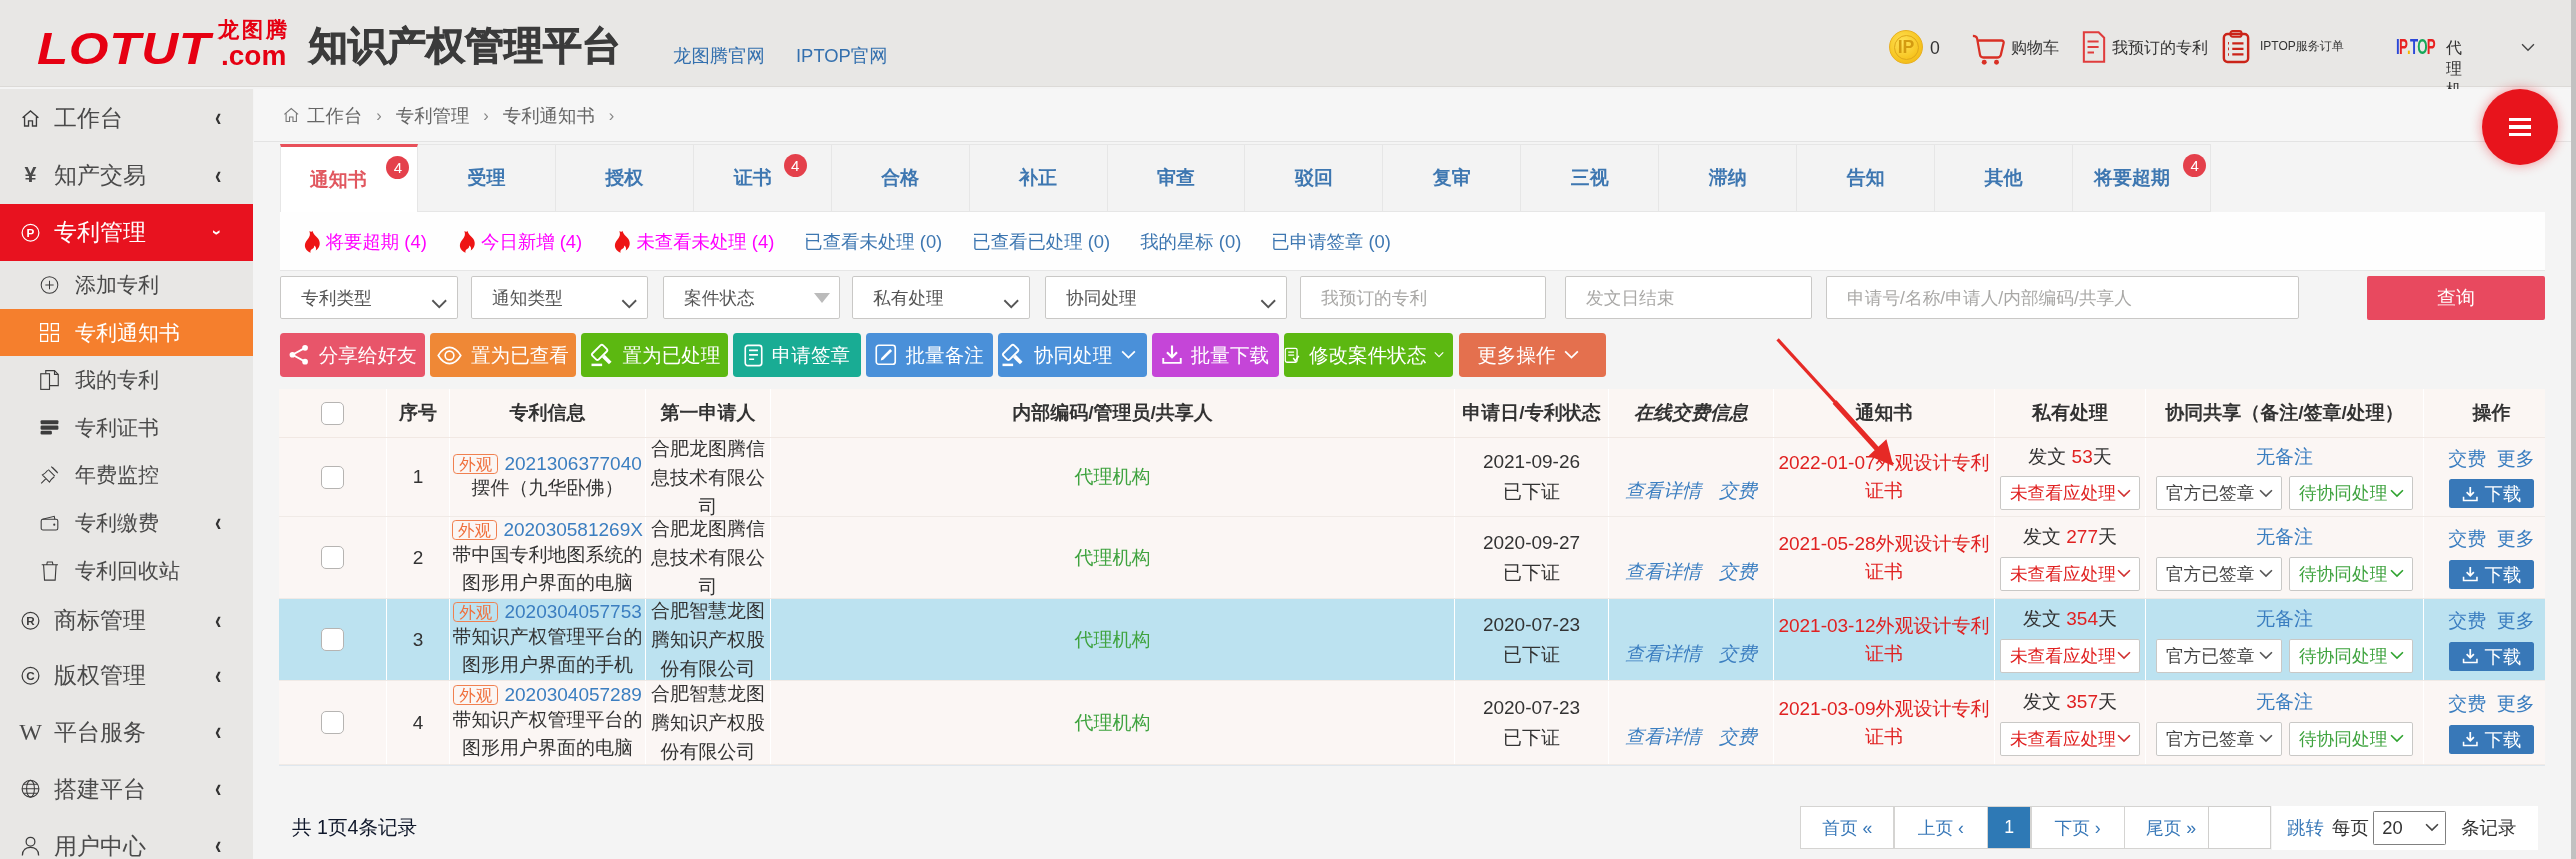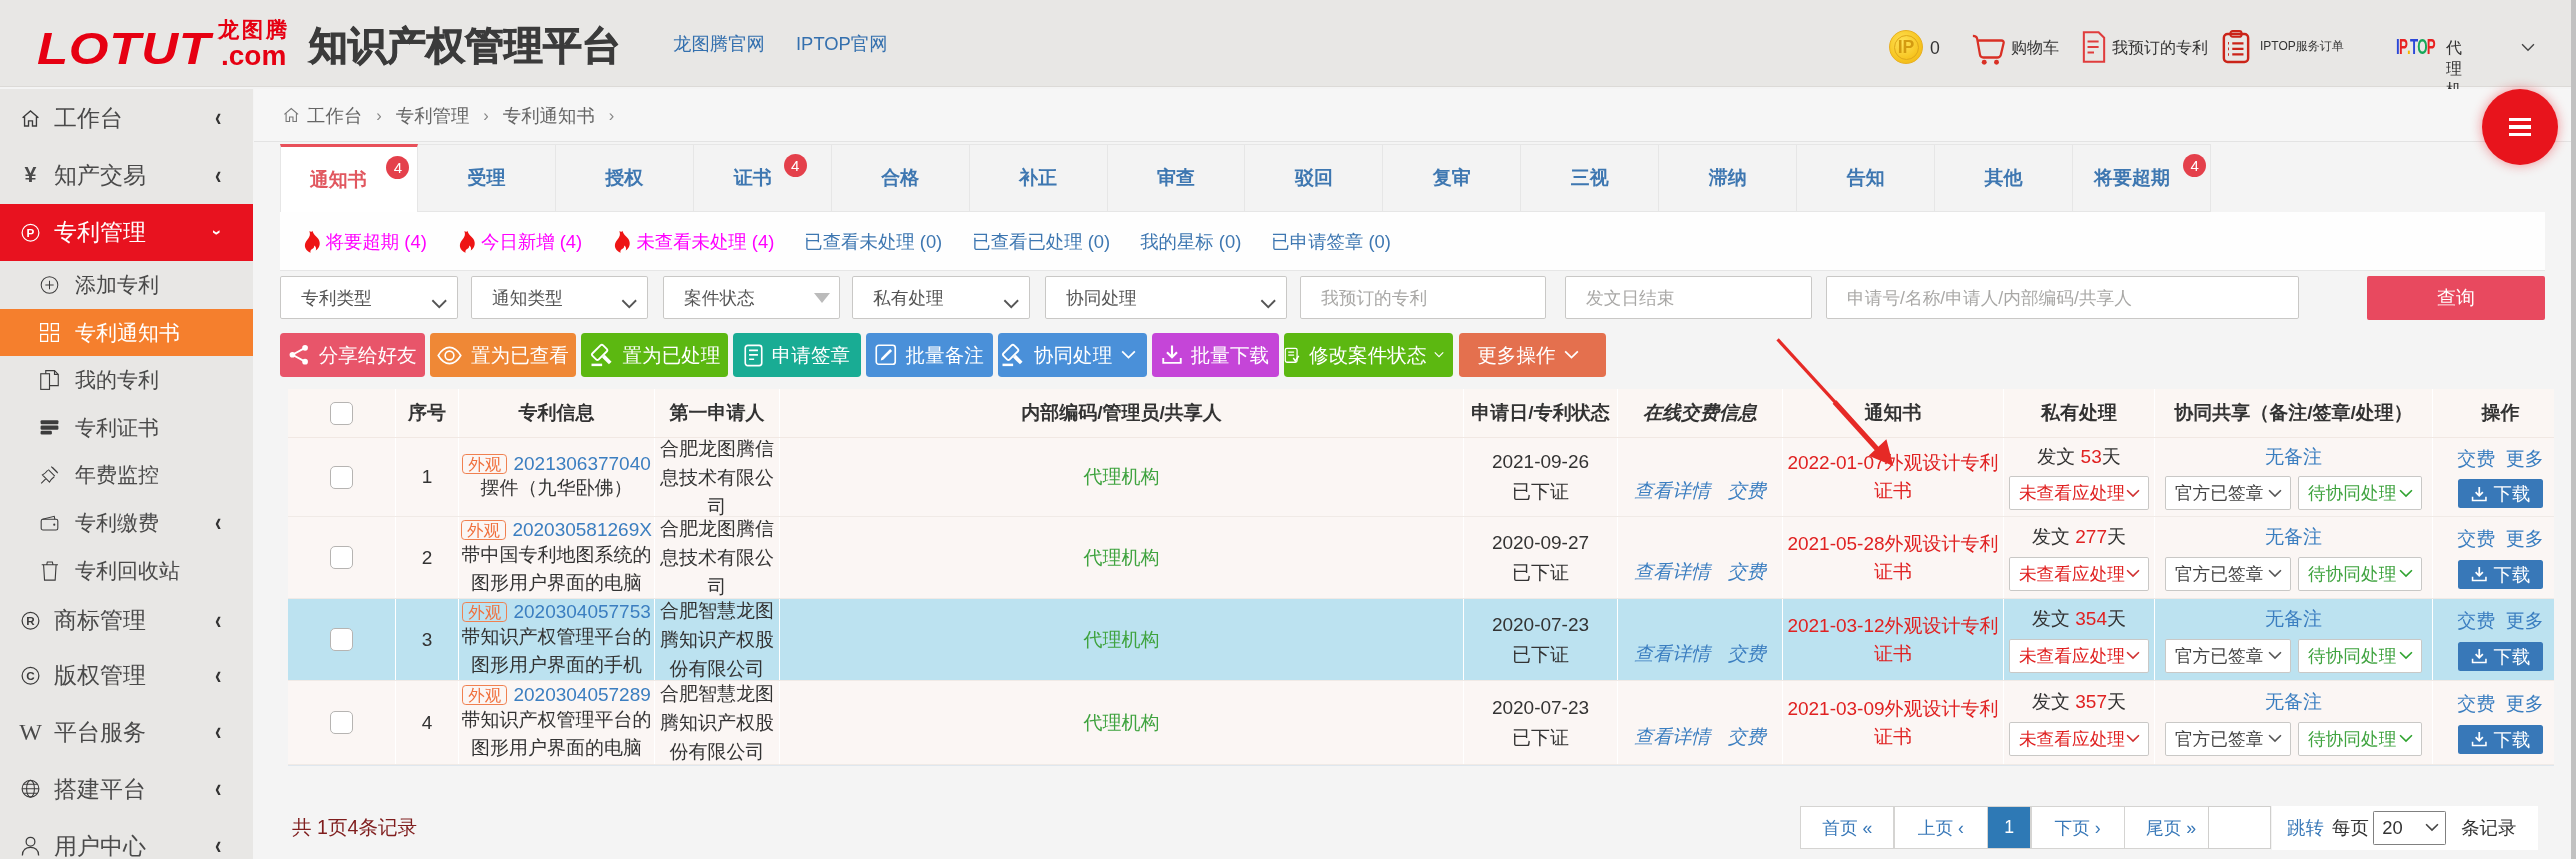--- a/index.html
+++ b/index.html
@@ -7,21 +7,21 @@
 body { font-family:"Liberation Sans", sans-serif; background:#f4f4f4; position:relative; }
 .abs { position:absolute; }
 
 #header { left:0; top:0; width:2576px; height:87px; background:#e8e7e5; border-bottom:1.3px solid #dcdad7; display:flex; align-items:center; }
 #logo { position:absolute; left:37px; top:17.7px; height:51px; display:flex; align-items:flex-end; }
 #lotut { font-style:italic; font-weight:bold; font-size:44px; line-height:40px; color:#e60012; letter-spacing:0.6px; transform:scaleX(1.16); transform-origin:left center; }
 #ltstack { margin-left:28.5px; width:77px; text-align:center; }
 #ltstack .cn { color:#e60012; font-size:21.5px; font-weight:bold; letter-spacing:2.5px; line-height:23.4px; }
 #ltstack .com { color:#e60012; font-size:28px; font-weight:bold; line-height:26px; letter-spacing:0px; }
 #ptitle { position:absolute; left:309px; top:22px; font-size:39px; line-height:48px; font-weight:bold; color:#3b3b3b; letter-spacing:0px; -webkit-text-stroke:0.9px #3b3b3b; }
-.hnav { position:absolute; top:0; height:87px; display:flex; align-items:center; font-size:18.4px; color:#3470ae; }
+.hnav { position:absolute; top:12px; height:87px; display:flex; align-items:center; font-size:18.4px; color:#3470ae; }
 #hnav1 { left:673px; } #hnav2 { left:796px; }
 #hright { position:absolute; left:0; top:0; width:2362px; height:87px; font-size:16px; color:#333; }
 #hright .it { display:flex; align-items:center; }
 .coin { width:34px; height:34px; border-radius:50%; background:radial-gradient(circle at 40% 35%, #ffe258, #f7c520 60%, #eeb313); border:1.3px solid #e8b020; display:flex; align-items:center; justify-content:center; }
 .coin i { font-style:normal; font-weight:bold; color:#d49b10; font-size:17.7px; border:1.3px solid #dfa81c; border-radius:50%; width:25px;height:25px; display:flex; align-items:center; justify-content:center; }
 
 #sidebar { left:0; top:89px; width:253px; height:771px; background:#e8e7e5; color:#4a4a4a; }
 .m1 { height:56px; display:flex; align-items:center; font-size:23px; position:relative; }
 .m1 .ic { position:absolute; left:21px; width:19px; height:19px; display:flex; align-items:center; justify-content:center; font-size:21.5px; }
 .m1 .tx { position:absolute; left:54px; }
@@ -52,36 +52,36 @@
 .fsel { top:276px; height:43px; background:#fff; border:0.6px solid #c9c8c6; border-radius:1.9px; font-size:17.7px; color:#555; display:flex; align-items:center; padding-left:20px; position:absolute; }
 .fsel .arr { position:absolute; right:10px; width:16.5px; height:10px; }
 .fsel .tri { position:absolute; right:8.9px; width:0; height:0; border-left:8.2px solid transparent; border-right:8.2px solid transparent; border-top:10px solid #bbb; }
 .fsel.ph { color:#a9a8a6; }
 #qbtn { left:2367px; top:276px; width:178px; height:44px; background:#e8495f; color:#fff; font-size:19px; display:flex; align-items:center; justify-content:center; border-radius:1.9px; }
 
 #acts { left:280px; top:333px; height:44px; display:flex; }
 .ab { border-radius:3.8px; height:44px; display:flex; align-items:center; justify-content:center; color:#fff; font-size:19.6px; margin-right:5px; white-space:nowrap; }
 .ab svg { margin-right:8.9px; }
 
-#table { left:288px; top:389px; width:2266px; background:#fbf6f4; border-bottom:1.9px solid #dfe7ee; }
+#table { left:279px; top:389px; width:2266px; background:#fbf6f4; border-bottom:1.9px solid #dfe7ee; }
 .trow { display:flex; border-bottom:0.6px solid #f0eae6; }
 .trow.sel { background:#bce2f0; }
 .tc { border-right:1.3px solid #fff; display:flex; align-items:center; justify-content:center; flex-direction:column; font-size:19px; color:#333; }
 .trow.head { height:49px; background:#fbf6f3; font-weight:bold; font-size:18.4px; border-bottom:0.6px solid #f1e8e3;}
 .trow.head .tc { flex-direction:row; }
 .c1{width:108px;} .c2{width:63px;} .c3{width:196px;} .c4{width:125px;} .c5{width:684px;} .c6{width:154px;} .c7{width:165px;font-style:italic;} .c8{width:221px;} .c9{width:151px;} .c10{width:278px;} .c11{width:121px; border-right:none; padding-left:14px;}
 .cbx { width:23px; height:23px; background:#fff; border:1.3px solid #b6b4b2; border-radius:5px; }
 .link { color:#3b7ec0; text-decoration:none; }
 .green { color:#3fa33f; }
 .redt { color:#e02121; }
 .wbadge { display:inline-block; border:1.3px solid #f08050; color:#f0703d; border-radius:3.8px; font-size:16.5px; padding:0px 5px; margin-right:6.3px; line-height:19px; height:20px;}
 .sbox { background:#fff; border:0.6px solid #c9c8c6; border-radius:1.9px; height:34px; display:flex; align-items:center; justify-content:space-between; font-size:17.7px; padding:0 7.6px 0 8.9px; }
 .dlbtn { background:#3878b8; color:#fff; border-radius:2.5px; height:29px; display:flex; align-items:center; justify-content:center; font-size:18.4px; width:85px; }
 
-#pgleft { left:292px; top:805px; height:44px; display:flex; align-items:center; font-size:19.6px; color:#7f1d1d; }
+#pgleft { left:292px; top:805px; height:44px; display:flex; align-items:center; font-size:19.6px; color:#0f172a; }
 #pager { left:1801px; top:806px; height:43px; display:flex; font-size:17.7px; }
 .pg { border:0.6px solid #d5d4d2; background:#fff; color:#3878b8; display:flex; align-items:center; justify-content:center; margin-left:-0.6px; }
 .pg.num { width:44px; } .pg.w { width:94px; }
 .pg.act { background:#2e79b5; color:#fff; }
 #jumpbox { left:2208px; top:806px; width:63px; height:43px; background:#fff; border:0.6px solid #d0cfcd; }
 #jump { z-index:3; left:2287px; top:806px; height:43px; display:flex; align-items:center; color:#3878b8; font-size:18.4px; }
 #wpanel { left:2272px; top:806px; width:266px; height:44px; background:#fff; }
 #perpage { z-index:3; left:2332px; top:806px; width:209px; height:43px; display:flex; align-items:center; font-size:18.4px; color:#333; white-space:nowrap; }
 #ppsel { width:73px; height:34px; border:1.3px solid #808080; background:#fff; margin:0 15px 0 4.4px; display:flex; align-items:center; justify-content:space-between; padding:0 6.3px 0 8.2px; border-radius:1.3px; flex:none; }
 

